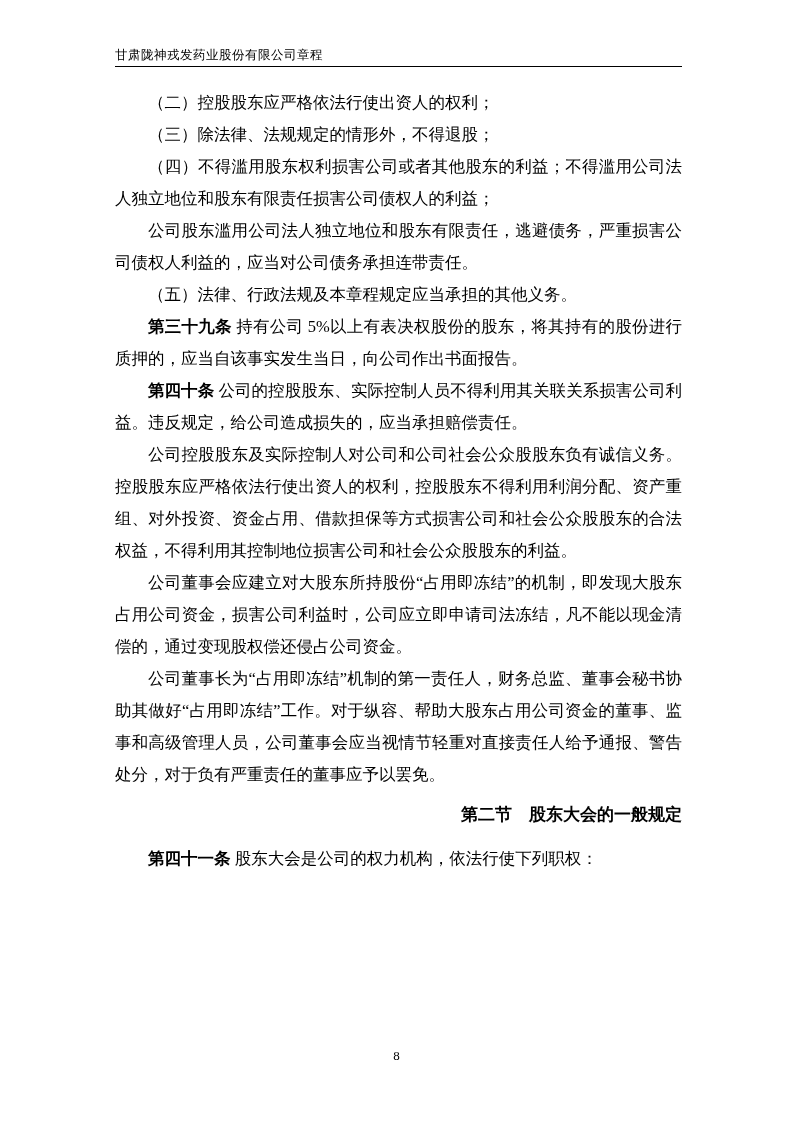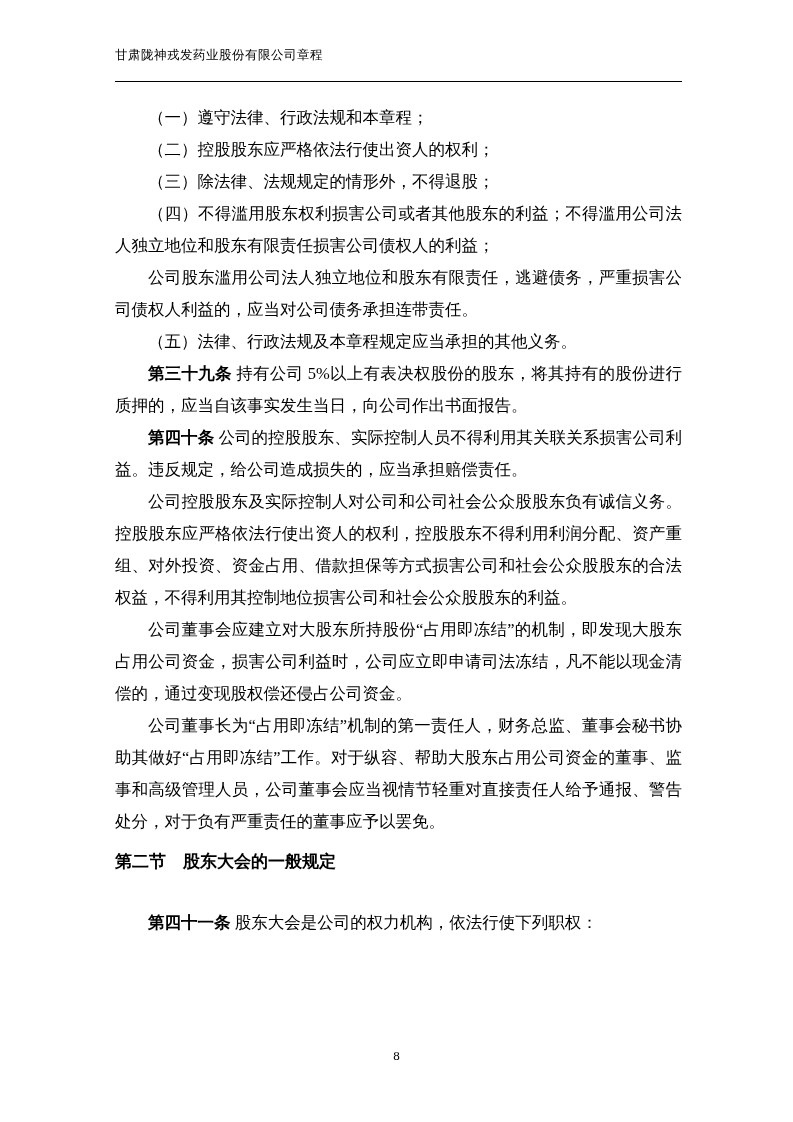--- a/index.html
+++ b/index.html
@@ -18,40 +18,40 @@
   .page {
     position: absolute;
     inset: 0;
     background: #ffffff;
     box-sizing: border-box;
     padding: 46px 111px 0 115px;
   }
   .header {
     font-size: 12.5px;
     line-height: 18px;
-    padding-bottom: 17px;
+    padding-bottom: 2px;
     border-bottom: 1px solid #000000;
     letter-spacing: 0.5px;
   }
   .doc-body {
     margin-top: 20px;
     font-size: 16.5px;
     line-height: 32px;
     text-align: justify;
   }
   .para {
     margin: 0;
     text-indent: 2em;
   }
   .para b {
     font-weight: bold;
   }
   .section-heading {
-    margin: 8px 0 29px 0;
-    text-align: left;
+    margin: 8px 0 12px 0;
+    text-align: right;
     text-indent: 0;
     font-weight: bold;
     font-size: 17px;
     line-height: 32px;
   }
   .footer {
     position: absolute;
     bottom: 58px;
     left: 0;
     width: 100%;
@@ -62,21 +62,20 @@
 </style>
 </head>
 <body>
 
 <div class="page">
   <div class="header">
     <span>甘肃陇神戎发药业股份有限公司章程</span>
   </div>
 
   <div class="doc-body">
-      <p class="para">（一）遵守法律、行政法规和本章程；</p>
       <p class="para">（二）控股股东应严格依法行使出资人的权利；</p>
       <p class="para">（三）除法律、法规规定的情形外，不得退股；</p>
       <p class="para">（四）不得滥用股东权利损害公司或者其他股东的利益；不得滥用公司法人独立地位和股东有限责任损害公司债权人的利益；</p>
       <p class="para">公司股东滥用公司法人独立地位和股东有限责任，逃避债务，严重损害公司债权人利益的，应当对公司债务承担连带责任。</p>
       <p class="para">（五）法律、行政法规及本章程规定应当承担的其他义务。</p>
       <p class="para"><b>第三十九条</b> 持有公司 5%以上有表决权股份的股东，将其持有的股份进行质押的，应当自该事实发生当日，向公司作出书面报告。</p>
       <p class="para"><b>第四十条</b> 公司的控股股东、实际控制人员不得利用其关联关系损害公司利益。违反规定，给公司造成损失的，应当承担赔偿责任。</p>
       <p class="para">公司控股股东及实际控制人对公司和公司社会公众股股东负有诚信义务。控股股东应严格依法行使出资人的权利，控股股东不得利用利润分配、资产重组、对外投资、资金占用、借款担保等方式损害公司和社会公众股股东的合法权益，不得利用其控制地位损害公司和社会公众股股东的利益。</p>
       <p class="para">公司董事会应建立对大股东所持股份“占用即冻结”的机制，即发现大股东占用公司资金，损害公司利益时，公司应立即申请司法冻结，凡不能以现金清偿的，通过变现股权偿还侵占公司资金。</p>
       <p class="para">公司董事长为“占用即冻结”机制的第一责任人，财务总监、董事会秘书协助其做好“占用即冻结”工作。对于纵容、帮助大股东占用公司资金的董事、监事和高级管理人员，公司董事会应当视情节轻重对直接责任人给予通报、警告处分，对于负有严重责任的董事应予以罢免。</p>

